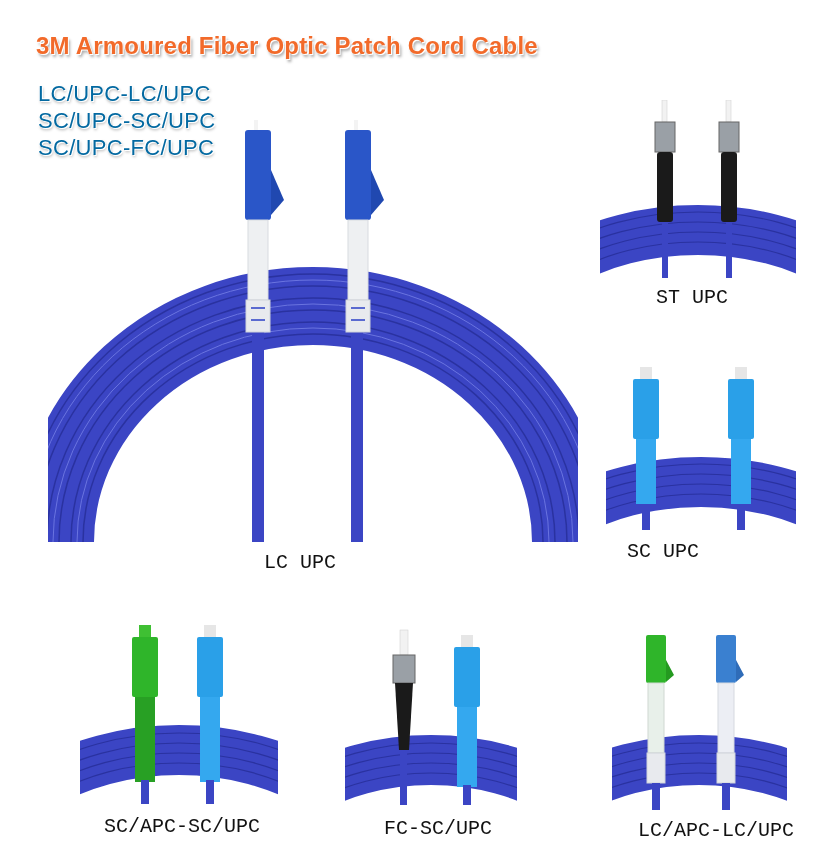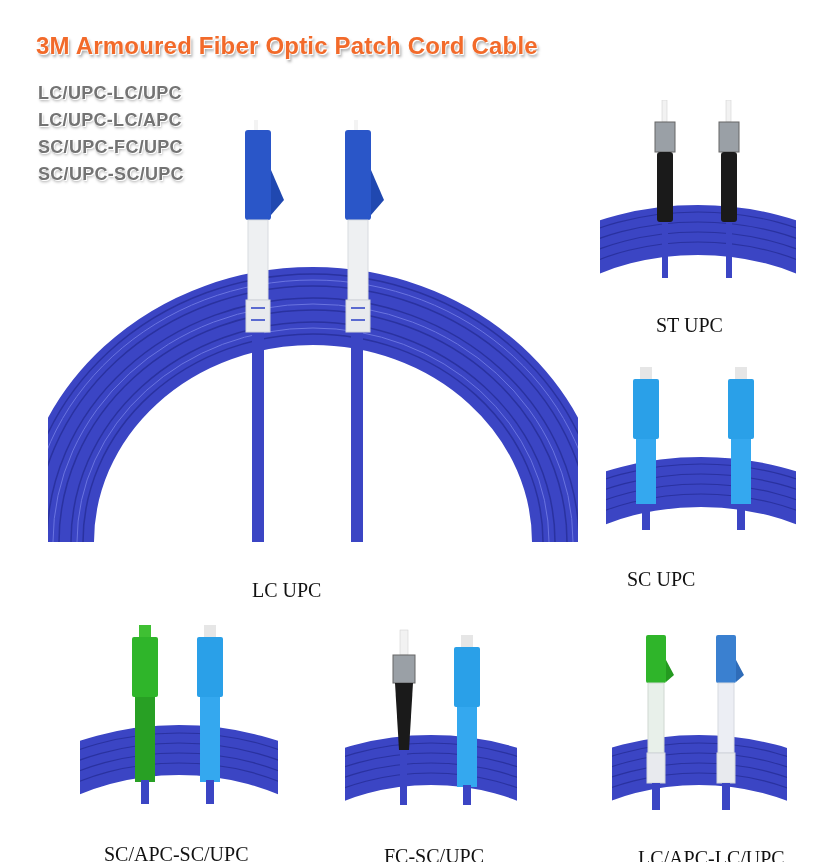--- a/index.html
+++ b/index.html
@@ -1,35 +1,34 @@
 <!DOCTYPE html>
 <html><head>
 <meta charset="utf-8">
 <style>
   html,body{margin:0;padding:0;background:#fff;}
   body{width:838px;height:862px;position:relative;overflow:hidden;font-family:"Liberation Sans",sans-serif;}
   .title{position:absolute;left:36px;top:32px;font-size:24px;font-weight:bold;color:#f26a2a;letter-spacing:0.2px;
     text-shadow:1px 1px 0 #fff,-1px -1px 0 #fff,2px 3px 3px rgba(0,0,0,0.35);white-space:nowrap;}
   .types{position:absolute;left:38px;top:80px;}
-  .types div{font-size:18px;font-weight:bold;color:#737373;line-height:27px;letter-spacing:0.3px;
+  .types div{font-size:22px;font-weight:normal;color:#0369a1;line-height:27px;letter-spacing:0.3px;
     text-shadow:1px 1px 0 #fff,-1px -1px 0 #fff,1px 2px 3px rgba(0,0,0,0.35);white-space:nowrap;}
   .panel{position:absolute;}
   .panel svg{position:absolute;left:0;top:0;}
-  .caption{position:absolute;font-family:Liberation Serif, serif;font-size:20px;color:#111;white-space:nowrap;margin-top:28px;}
+  .caption{position:absolute;font-family:Liberation Mono, monospace;font-size:20px;color:#111;white-space:nowrap;}
 </style>
 </head>
 <body>
 
 <div class="title">3M Armoured Fiber Optic Patch Cord Cable</div>
 
 <div class="types">
   <div>LC/UPC-LC/UPC</div>
-  <div>LC/UPC-LC/APC</div>
+  <div>SC/UPC-SC/UPC</div>
   <div>SC/UPC-FC/UPC</div>
-  <div>SC/UPC-SC/UPC</div>
 </div>
 
 <div class="panel" style="left:48px;top:120px;width:530px;height:425px;">
   <svg width="530" height="425">
     <defs>
       <clipPath id="c1">
           <rect x="0" y="0" width="530" height="422"></rect>
         </clipPath>
     </defs>
     <g clip-path="url(#c1)">
@@ -59,21 +58,21 @@
       <rect x="306" y="0" width="4" height="12" fill="#f3f3f3"></rect>
       <rect x="297" y="10" width="26" height="90" rx="3" fill="#2a56c8"></rect>
       <path d="M323 50 L336 80 L323 95 Z" fill="#2048b0"></path>
       <rect x="300" y="100" width="20" height="80" fill="#eef0f2" stroke="#d8dbe0"></rect>
       <rect x="298" y="180" width="24" height="32" fill="#e8eaee" stroke="#d0d4da"></rect>
       <line x1="303" y1="188" x2="317" y2="188" stroke="#5a6ad0" stroke-width="2"></line>
       <line x1="303" y1="200" x2="317" y2="200" stroke="#5a6ad0" stroke-width="2"></line>
     </g>
   </svg>
 </div>
-<div class="caption" style="left:252px;top:551px;">LC UPC</div>
+<div class="caption" style="left:264px;top:551px;">LC UPC</div>
 
 <div class="panel" style="left:600px;top:100px;width:196px;height:180px;">
   <svg width="196" height="180">
     <defs>
         <clipPath id="c2">
           <rect x="0" y="0" width="196" height="178"></rect>
         </clipPath>
       </defs>
     <g clip-path="url(#c2)">
       <ellipse cx="98" cy="260" rx="200" ry="130" fill="none" stroke="#3b45c4" stroke-width="50"></ellipse>

